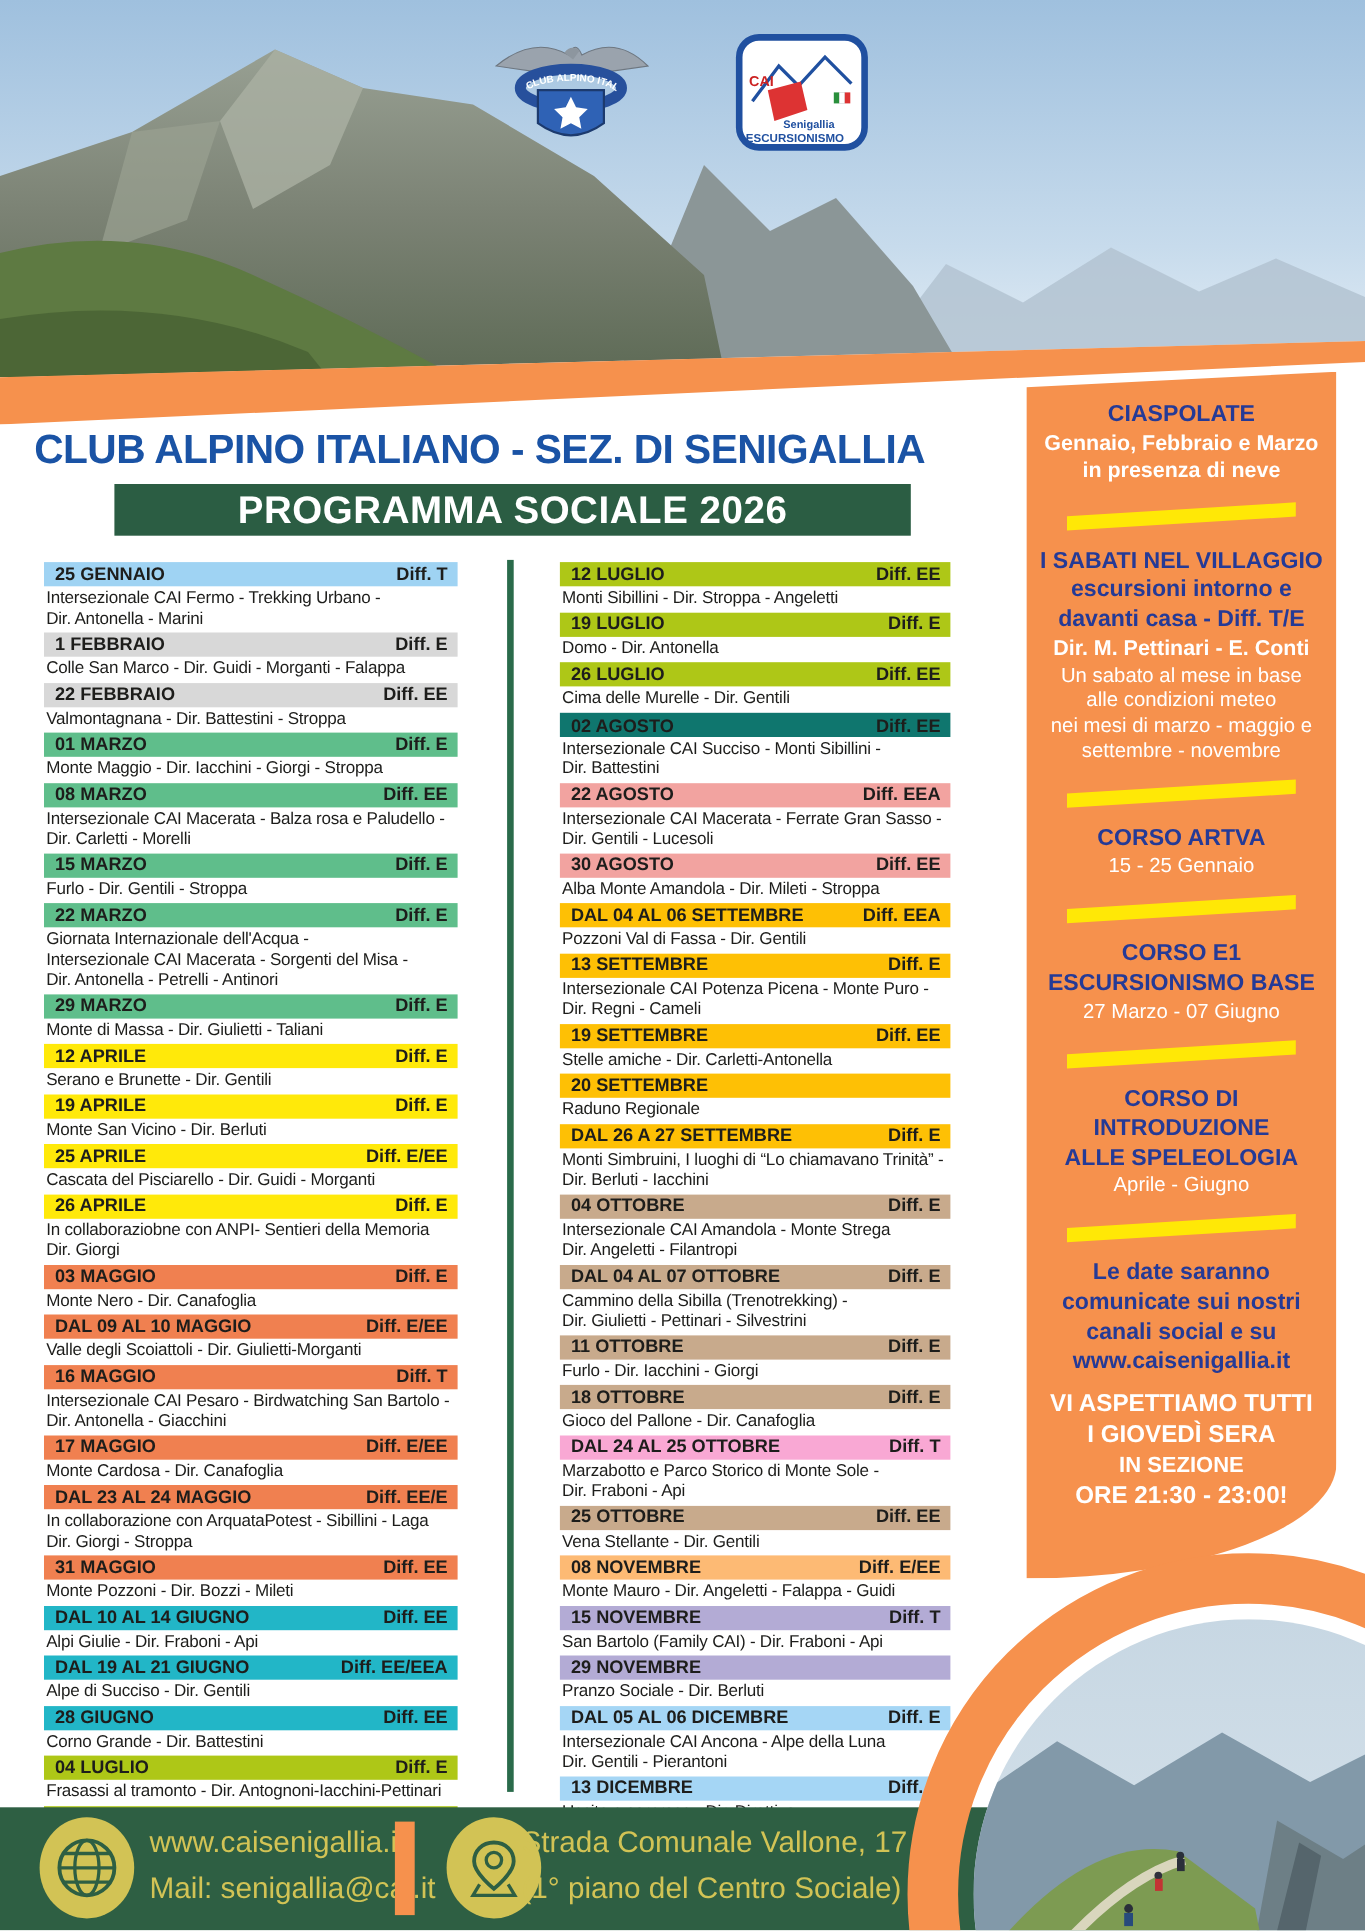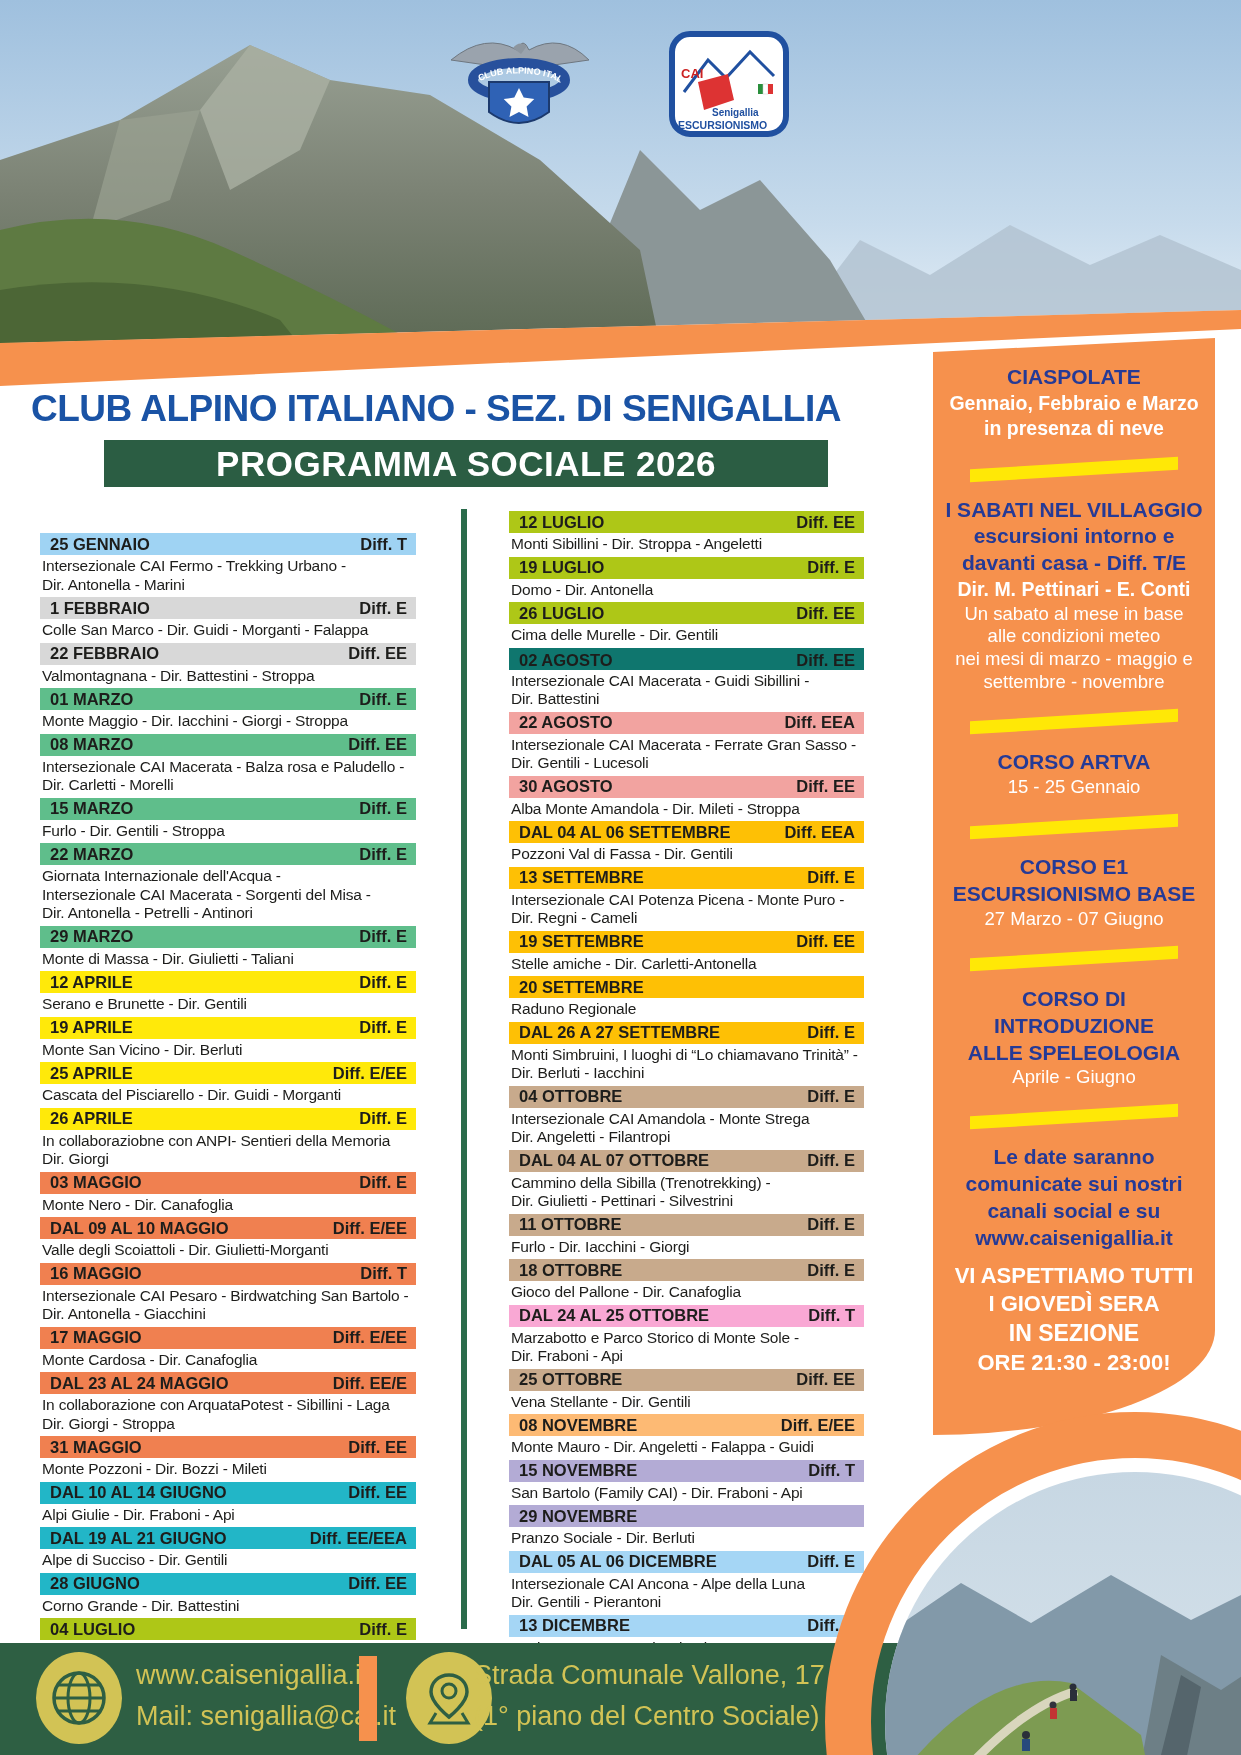--- a/index.html
+++ b/index.html
@@ -18,21 +18,21 @@
 
   
   .main-title{position:absolute;left:0;top:388px;width:872px;text-align:center;
      font-size:37px;font-weight:bold;color:#1a53a5;letter-spacing:-.5px;white-space:nowrap;}
   .green-banner{position:absolute;left:104px;top:440px;width:724px;height:47px;
      background:#2b5d43;color:#fff;font-size:35px;font-weight:bold;text-align:center;
      line-height:47px;letter-spacing:.5px;white-space:nowrap;}
 
   
   .col{position:absolute;top:511px;}
-  .col-left{left:40px;width:376px;margin-top:22px;}
+  .col-left{left:40px;width:376px;}
   .col-right{left:509px;width:355px;}
   .col-divider{position:absolute;left:461px;top:509px;width:6px;height:1120px;background:#2a6b4b;}
 
   .event{margin-bottom:2px;}
   .event-bar{display:flex;justify-content:space-between;align-items:center;height:22px;
      padding:0 9px 0 10px;font-weight:bold;font-size:16.5px;color:#1d1d1b;
      white-space:nowrap;margin-bottom:2px;}
   .event-desc{font-size:15.5px;line-height:18.5px;color:#1d1d1b;padding-left:2px;margin-bottom:3px;}
   .event-desc div{white-space:nowrap;letter-spacing:-.2px;}
 
@@ -388,21 +388,21 @@
           <div>Cima delle Murelle - Dir. Gentili</div>
         </div>
   </div>
 
   <div class="event">
     <div class="event-bar" style="background: #0f766e; align-items: flex-end;">
       <span class="event-date">02 AGOSTO</span>
       <span class="event-diff">Diff. EE</span>
     </div>
     <div class="event-desc">
-          <div>Intersezionale CAI Macerata - Guidi Sibillini -</div>
+          <div>Intersezionale CAI Succiso - Monti Sibillini -</div>
           <div>Dir. Battestini</div>
         </div>
   </div>
 
   <div class="event">
     <div class="event-bar" style="background: rgb(242, 163, 160);">
       <span class="event-date">22 AGOSTO</span>
       <span class="event-diff">Diff. EEA</span>
     </div>
     <div class="event-desc">
@@ -613,21 +613,21 @@
     <div class="sb-title">ALLE SPELEOLOGIA</div>
     <div class="sb-white">Aprile - Giugno</div>
     <div class="sb-div"></div>
     <div class="sb-title">Le date saranno</div>
     <div class="sb-title">comunicate sui nostri</div>
     <div class="sb-title">canali social e su</div>
     <div class="sb-title">www.caisenigallia.it</div>
     <div class="sb-gap"></div>
     <div class="sb-bold-white" style="font-size:22px">VI ASPETTIAMO TUTTI</div>
     <div class="sb-bold-white" style="font-size:22px">I GIOVEDÌ SERA</div>
-    <div class="sb-bold-white" style="font-size:23px">IN SEZIONE</div>
+    <div class="sb-bold-white" style="font-size:20px">IN SEZIONE</div>
     <div class="sb-bold-white" style="font-size:22px">ORE 21:30 - 23:00!</div>
   </aside>
 
   <footer class="footer">
     <div class="f-icon f-globe">
       <svg width="58" height="58" viewBox="0 0 58 58">
         <circle cx="29" cy="29" r="25" fill="none" stroke="#2e5f43" stroke-width="3.5"></circle>
         <ellipse cx="29" cy="29" rx="11" ry="25" fill="none" stroke="#2e5f43" stroke-width="3"></ellipse>
         <line x1="4" y1="29" x2="54" y2="29" stroke="#2e5f43" stroke-width="3"></line>
         <line x1="8" y1="16" x2="50" y2="16" stroke="#2e5f43" stroke-width="3"></line>

